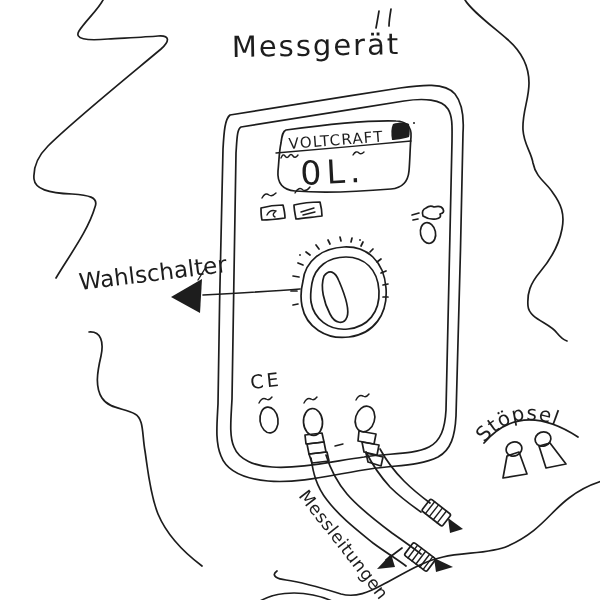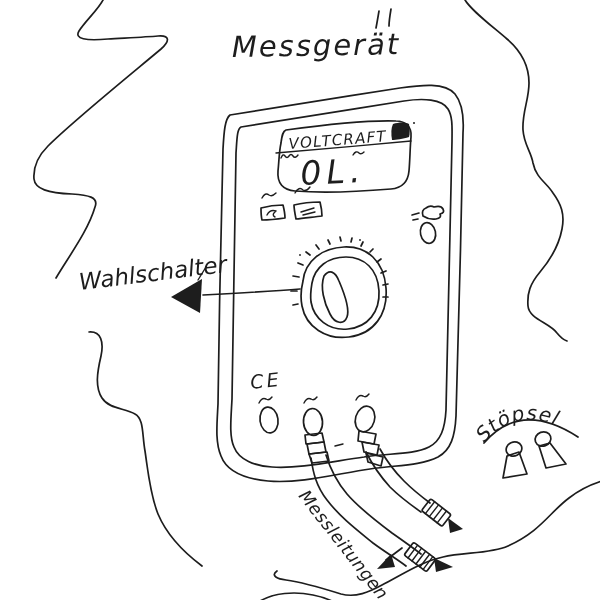--- a/index.html
+++ b/index.html
@@ -1,18 +1,18 @@
 <!DOCTYPE html>
 <html style="--ink: #1d1d1d; --paper: #ffffff;"><head>
 <meta charset="utf-8">
 <style>
   :root { --ink:#1d1d1d; --paper:#ffffff; }
   html,body { margin:0; padding:0; }
   body { width:600px; height:600px; background:var(--paper); overflow:hidden; }
-  .stage { position:relative; width:600px; height:600px; background:var(--paper);font-style:italic; }
+  .stage { position:relative; width:600px; height:600px; background:var(--paper); }
   svg { position:absolute; inset:0; color:var(--ink); }
   svg path, svg ellipse, svg rect, svg circle, svg line {
     stroke: var(--ink); fill: none; stroke-width:1.7;
     stroke-linecap: round; stroke-linejoin: round;
   }
   svg .thin  { stroke-width:1.4; }
   svg .fill  { fill: var(--ink); stroke: none; }
   .hand { font-family:"DejaVu Sans", sans-serif; fill:var(--ink); stroke:none; }
   .t-title   { font-size:29px; letter-spacing:2px; }
   .t-brand   { font-size:15px; letter-spacing:1.2px; }

